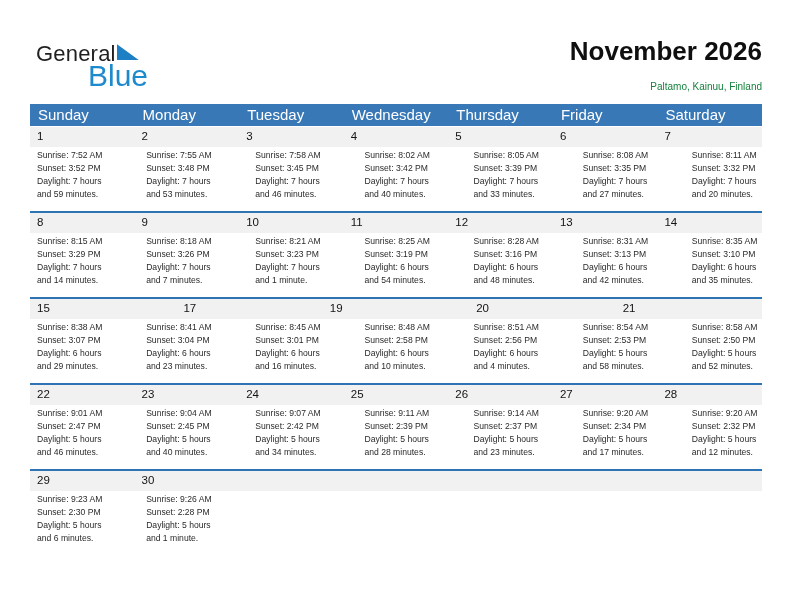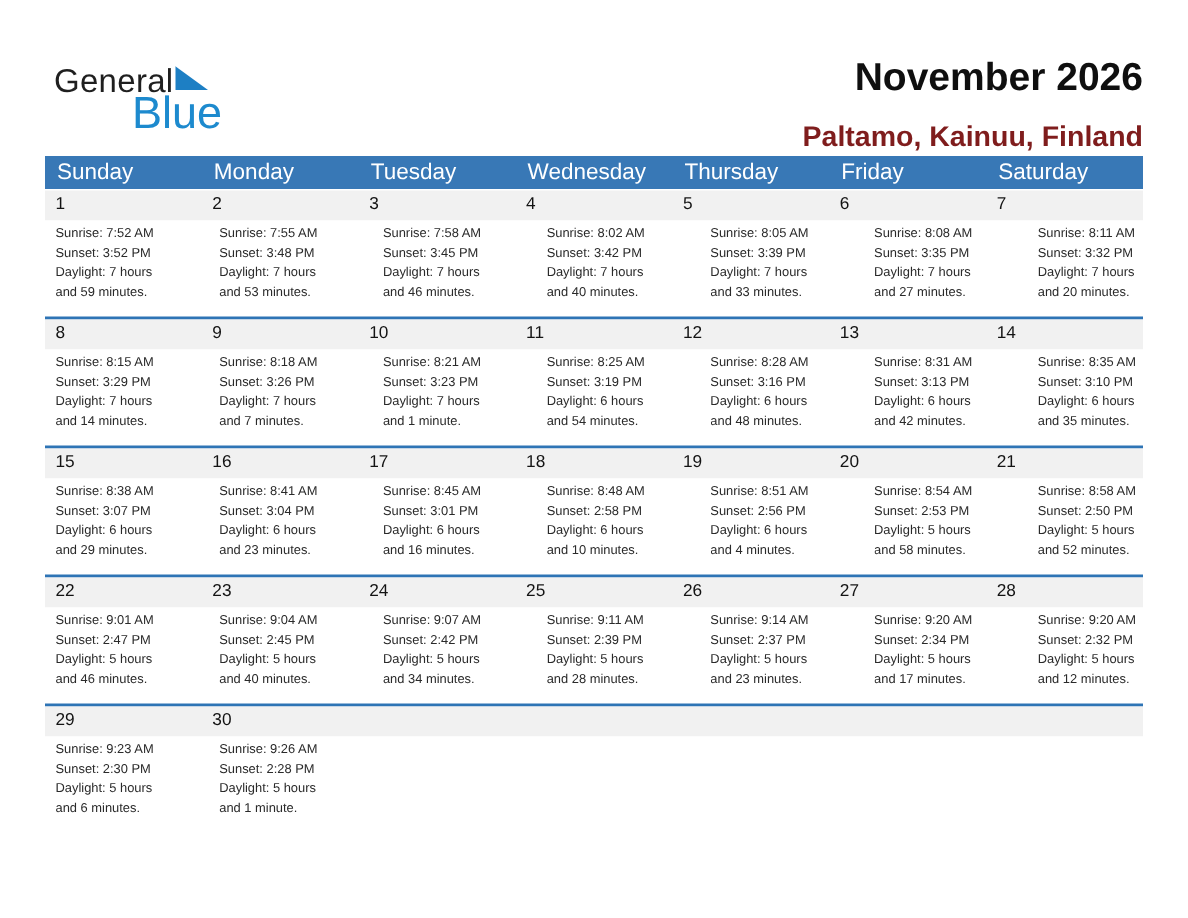--- a/index.html
+++ b/index.html
@@ -22,21 +22,21 @@
     width: 22px; height: 16px;
     margin-left: 1px; margin-top: 1px;
     background: #1d7fc4;
     clip-path: polygon(0 0, 100% 100%, 0 100%);
   }
   .logo-blue { font-size: 30px; color: #1d8ace; margin-left: 52px; margin-top: -4px; }
 
   
   .title-block { position: absolute; right: 30px; top: 36px; text-align: right; }
   .page-title { font-size: 26px; color: #0f0f0f; font-weight: bold; }
-  .page-subtitle { font-size: 19px; color: #7f1d1d; margin-top: 14px; font-weight: bold; }
+  .page-subtitle { font-size: 10px; color: #15803d; margin-top: 14px; }
 
   
   .calendar { position: absolute; left: 30px; top: 104px; width: 732px; }
   .weekday-row { display: flex; background: #3878b6; height: 22px; }
   .weekday-cell {
     flex: 1 1 0; color: #ffffff; font-size: 15px;
     line-height: 22px; padding-left: 8px; overflow: hidden; white-space: nowrap;
   }
   .week { border-top: 2px solid #2e74b5; }
   .week.first { border-top: none; margin-top: 1px; }
@@ -187,23 +187,21 @@
               <div>Sunrise: 8:35 AM</div>
               <div>Sunset: 3:10 PM</div>
               <div>Daylight: 6 hours</div>
               <div>and 35 minutes.</div>
             </div>
           </div>
         </div>
         <div class="week">
           <div class="day-strip">
             <div class="day-num">15</div>
-            <div class="day-num">16</div>
             <div class="day-num">17</div>
-            <div class="day-num">18</div>
             <div class="day-num">19</div>
             <div class="day-num">20</div>
             <div class="day-num">21</div>
           </div>
           <div class="details">
             <div class="cell">
               <div>Sunrise: 8:38 AM</div>
               <div>Sunset: 3:07 PM</div>
               <div>Daylight: 6 hours</div>
               <div>and 29 minutes.</div>

